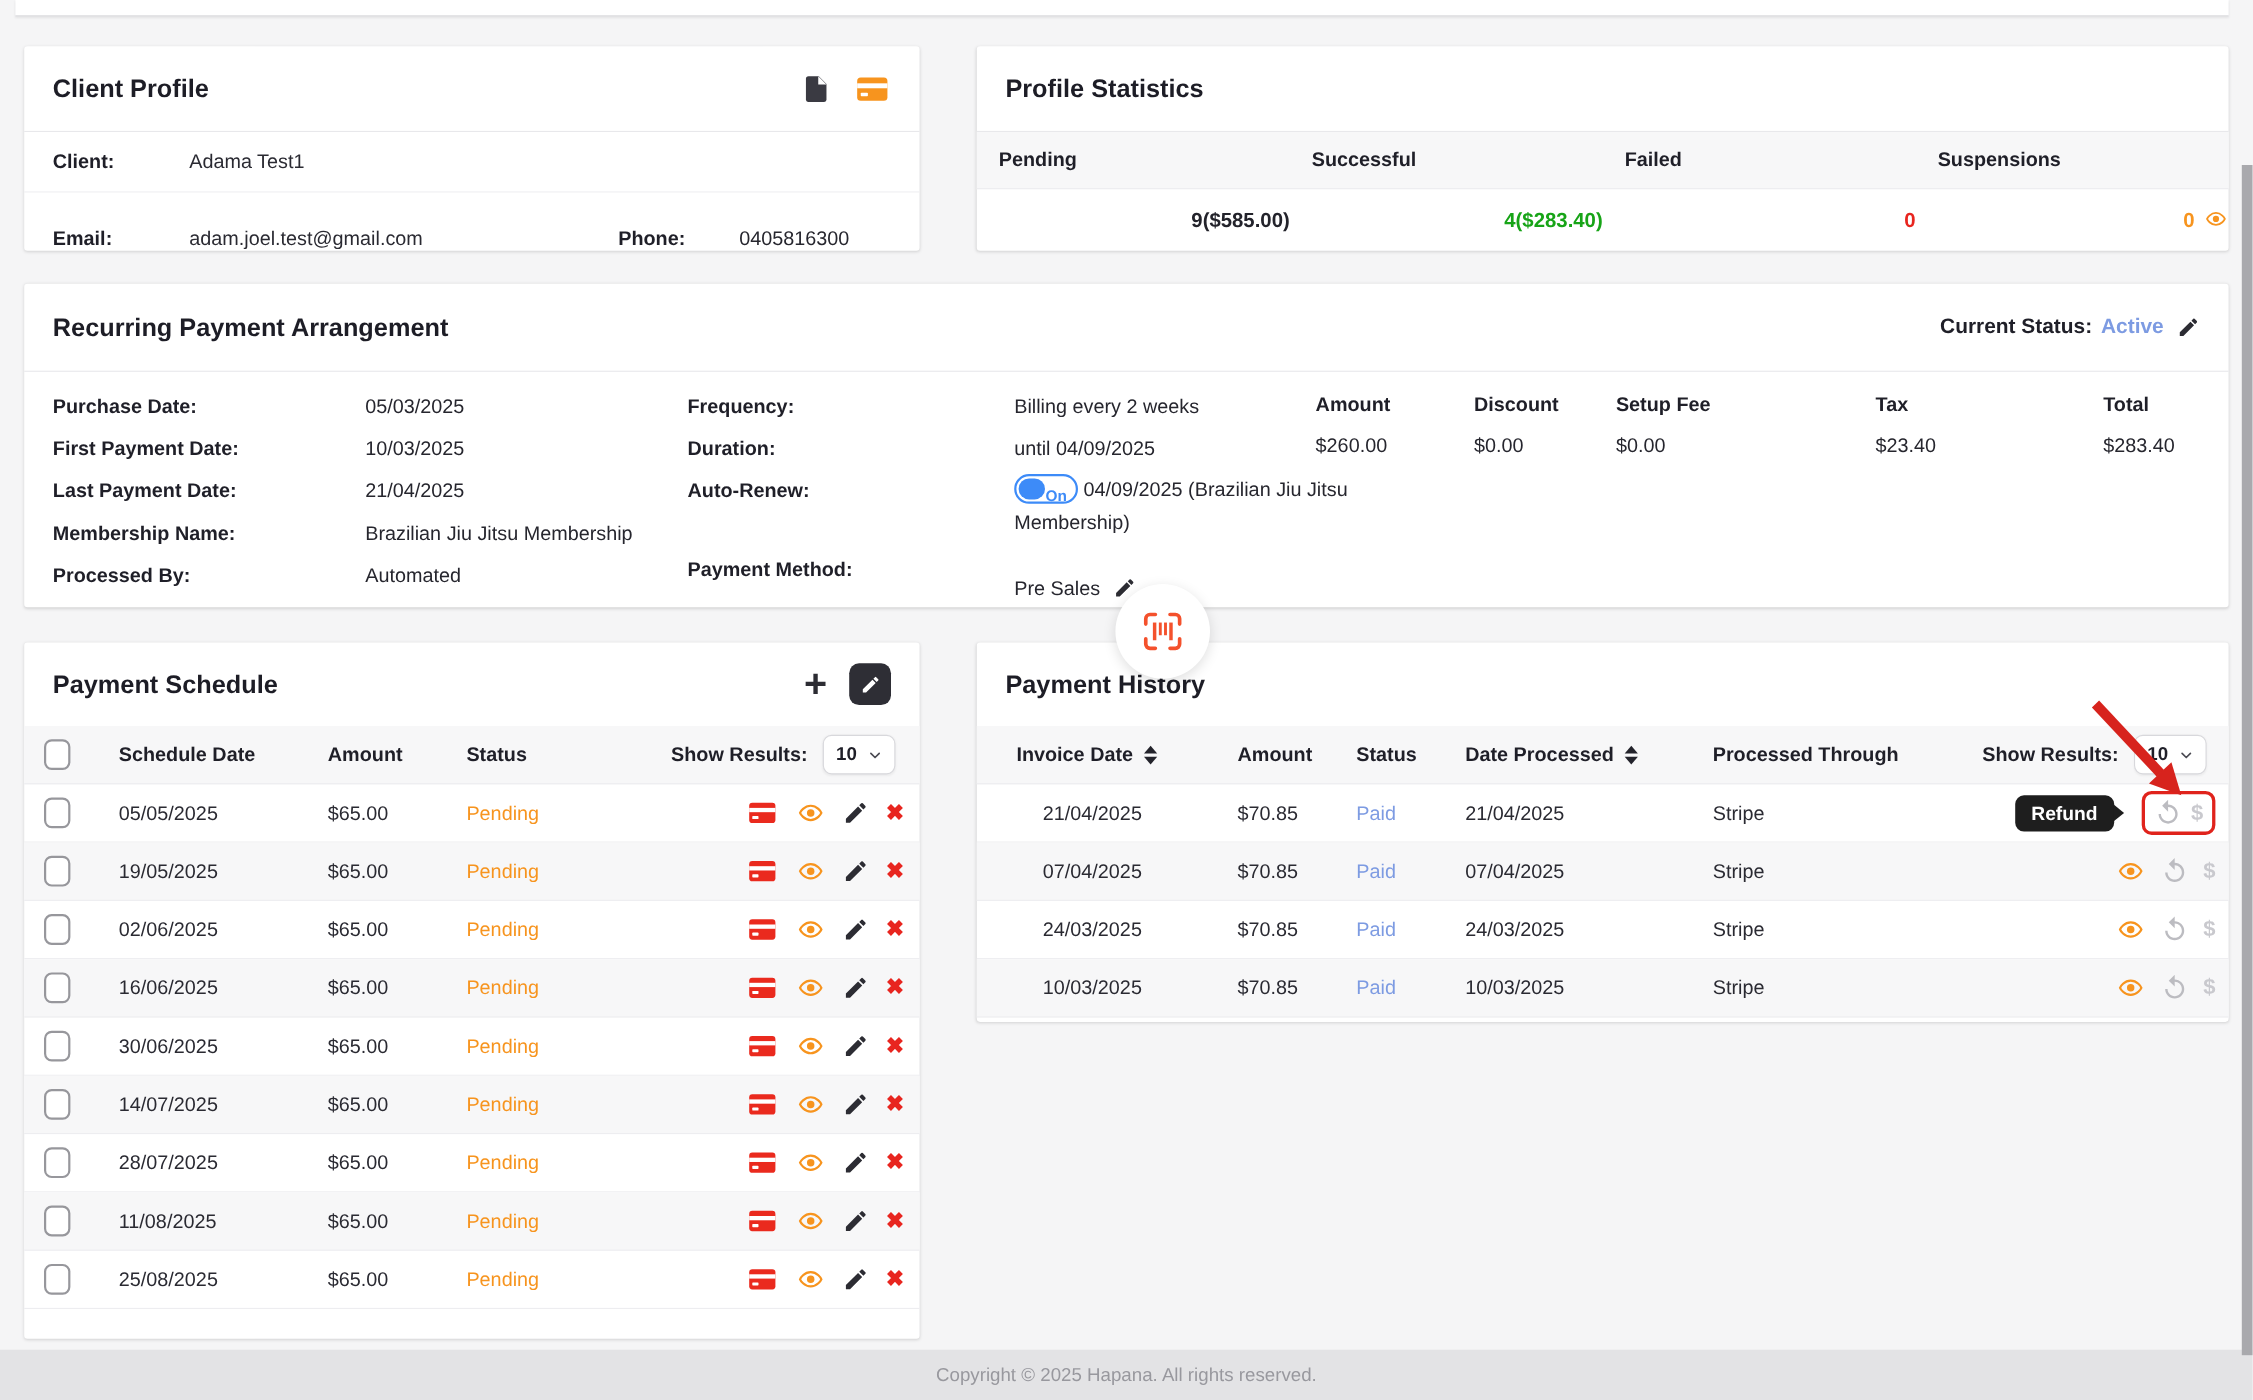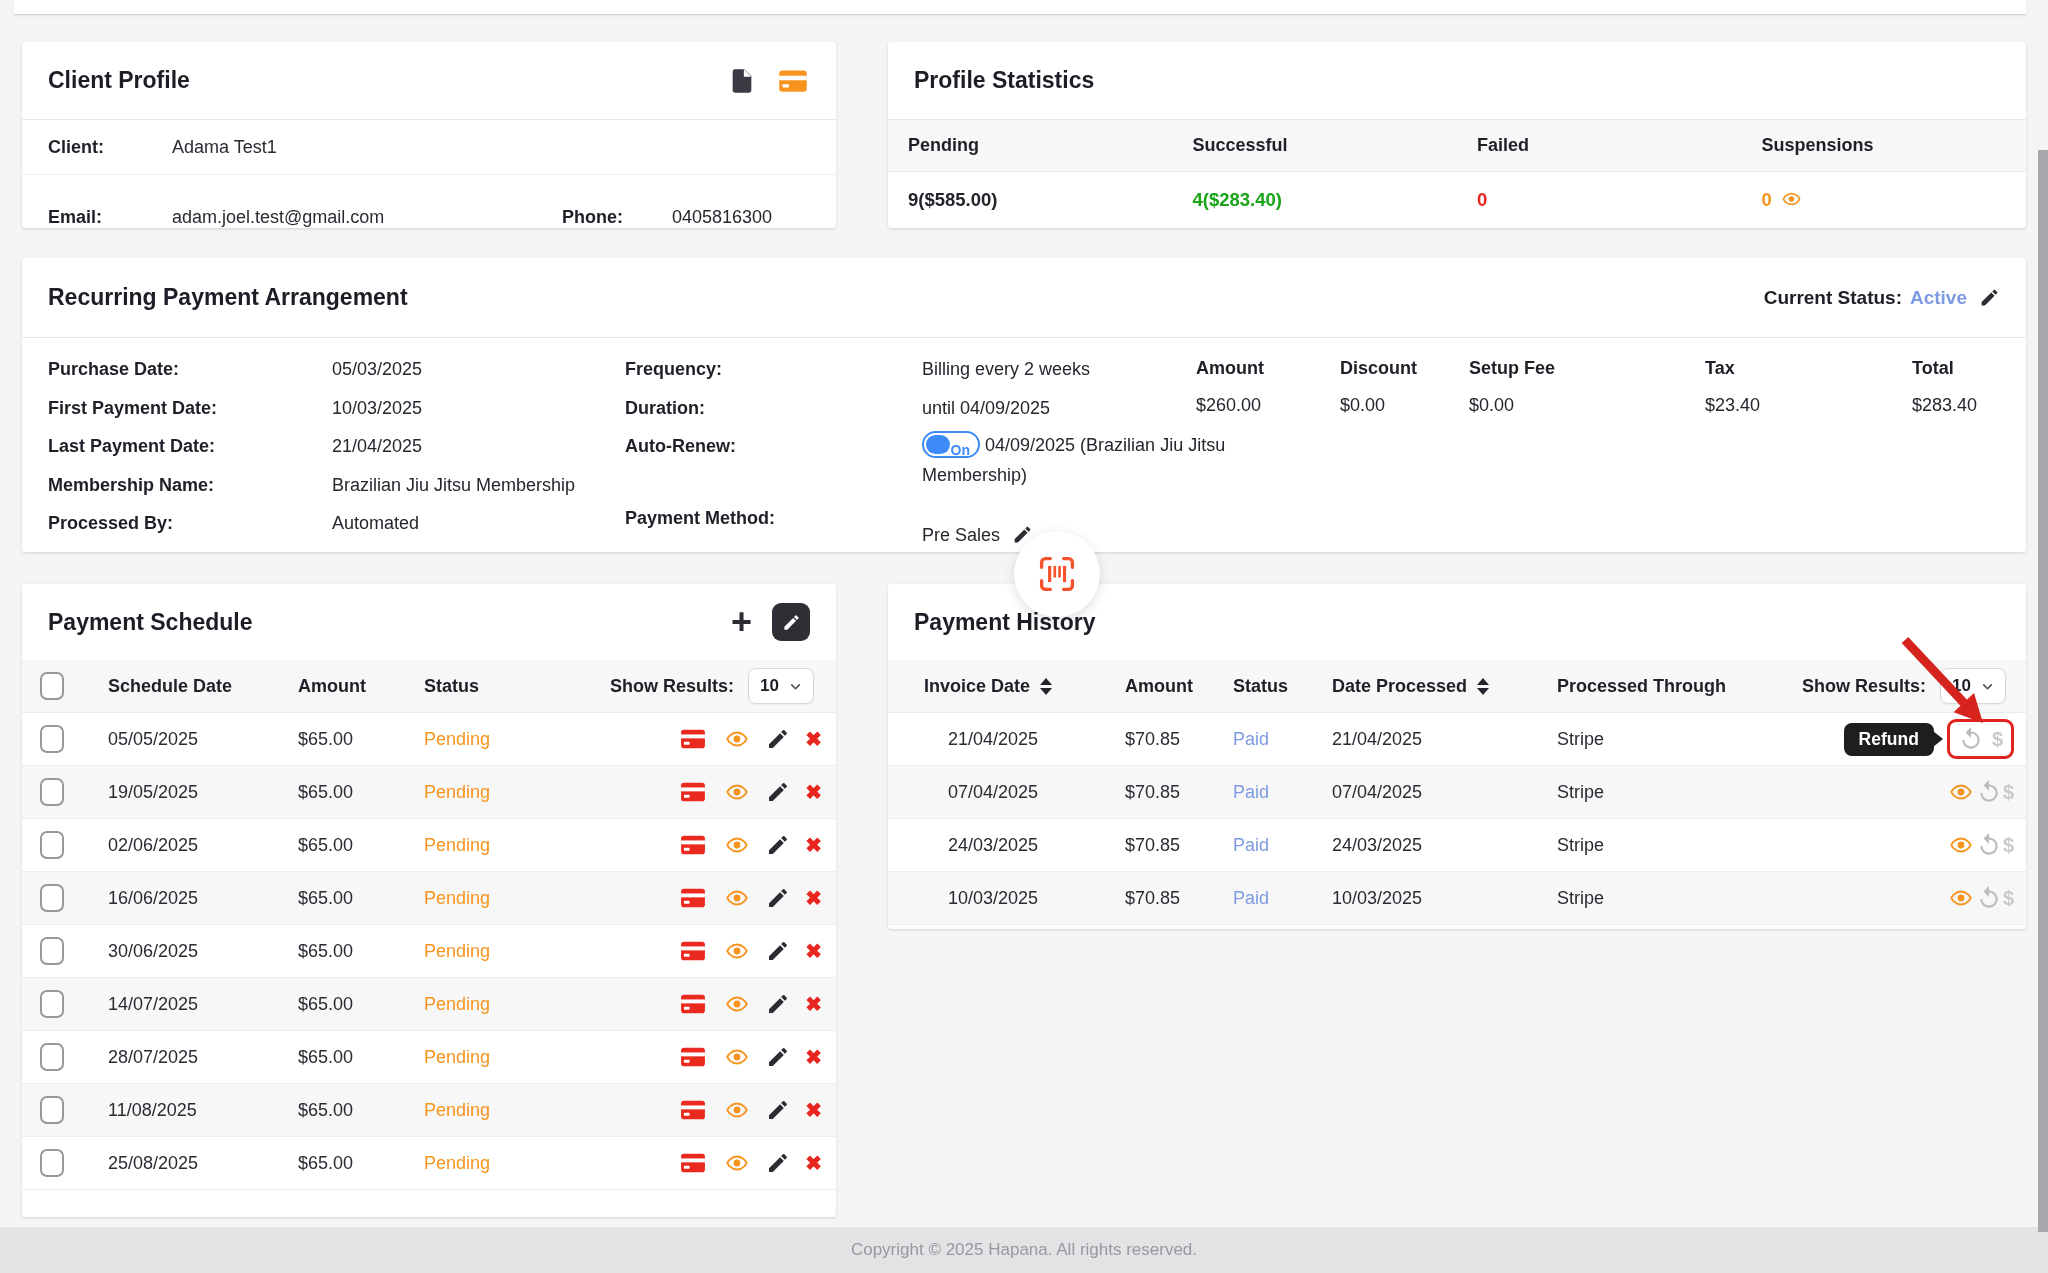--- a/index.html
+++ b/index.html
@@ -35,21 +35,21 @@
   .cp-row { display:flex; align-items:center; height:54px; padding:0 26px; font-size:18px; }
   .cp-row + .cp-row { border-top:1px solid #efeff2;align-items:flex-end; }
   .lbl { font-weight:bold; color:#1f1f28; }
   .cp-l1 { width:124px; }
   .cp-v1 { width:300px; color:#2a2a32; }
   .cp-l2 { width:110px; }
 
   
   .stat-head { display:flex; align-items:center; height:52px; background:#f7f7f8; border-bottom:1px solid #ececef; }
   .stat-col { width:25%; padding-left:20px; font-size:18px; font-weight:bold; color:#1f1f28; }
-  .stat-vals { display:flex; align-items:center; height:56px; }
+  .stat-vals { display:flex; align-items:center; height:56px;text-align:right; }
   .stat-val { width:25%; padding-left:20px; font-size:18.5px; font-weight:bold; }
   .v-dark { color:#23232b; } .v-green { color:#17a417; } .v-red { color:#e8251f; } .v-orange { color:#f7941e; }
 
   
   .status-right { margin-left:auto; display:flex; align-items:center; font-size:19px; }
   .st-active { color:#7d9be2; font-weight:bold; margin-left:8px; }
   .rp-body { position:relative; height:214px; font-size:18px; }
   .fld { position:absolute; white-space:nowrap; }
   .chg { position:absolute; top:20px; }
   .chg-l { font-weight:bold; color:#1f1f28; margin-bottom:16px; }
@@ -87,21 +87,21 @@
   .editbtn .pen { width:19px; height:19px; color:#fff; }
 
   
   .h-inv-h { width:237px; padding-left:36px; display:flex; align-items:center; }
   .h-inv { width:237px; padding-left:60px; }
   .h-amt { width:108px; }
   .h-status { width:99px; }
   .h-dateh { width:225px; display:flex; align-items:center; }
   .h-date { width:225px; }
   .h-proc { width:200px; }
-  .hicons { margin-left:auto; display:flex; align-items:center; gap:1px; padding-right:12px; }
+  .hicons { margin-left:auto; display:flex; align-items:center; gap:13px; padding-right:12px; }
   .tt { position:relative; background:#1e1e1e; color:#fff; border-radius:8px; padding:6px 15px;
     font-size:17.5px; font-weight:bold; margin-right:12px; }
   .tt:after { content:""; position:absolute; right:-9px; top:50%; margin-top:-8px;
     border-top:8px solid transparent; border-bottom:8px solid transparent; border-left:10px solid #1e1e1e; }
   .redbox { display:inline-flex; align-items:center; gap:8px; border:3px solid #e0231c; border-radius:9px; padding:4px 8px; }
 
   
   .fab { position:absolute; left:1014px; top:531px; width:86px; height:86px; border-radius:50%;
     background:#fff; box-shadow:0 3px 12px rgba(0,0,0,.13); display:flex; align-items:center; justify-content:center; }
   .i-scan { width:42px; height:42px; color:#f4512c; }

